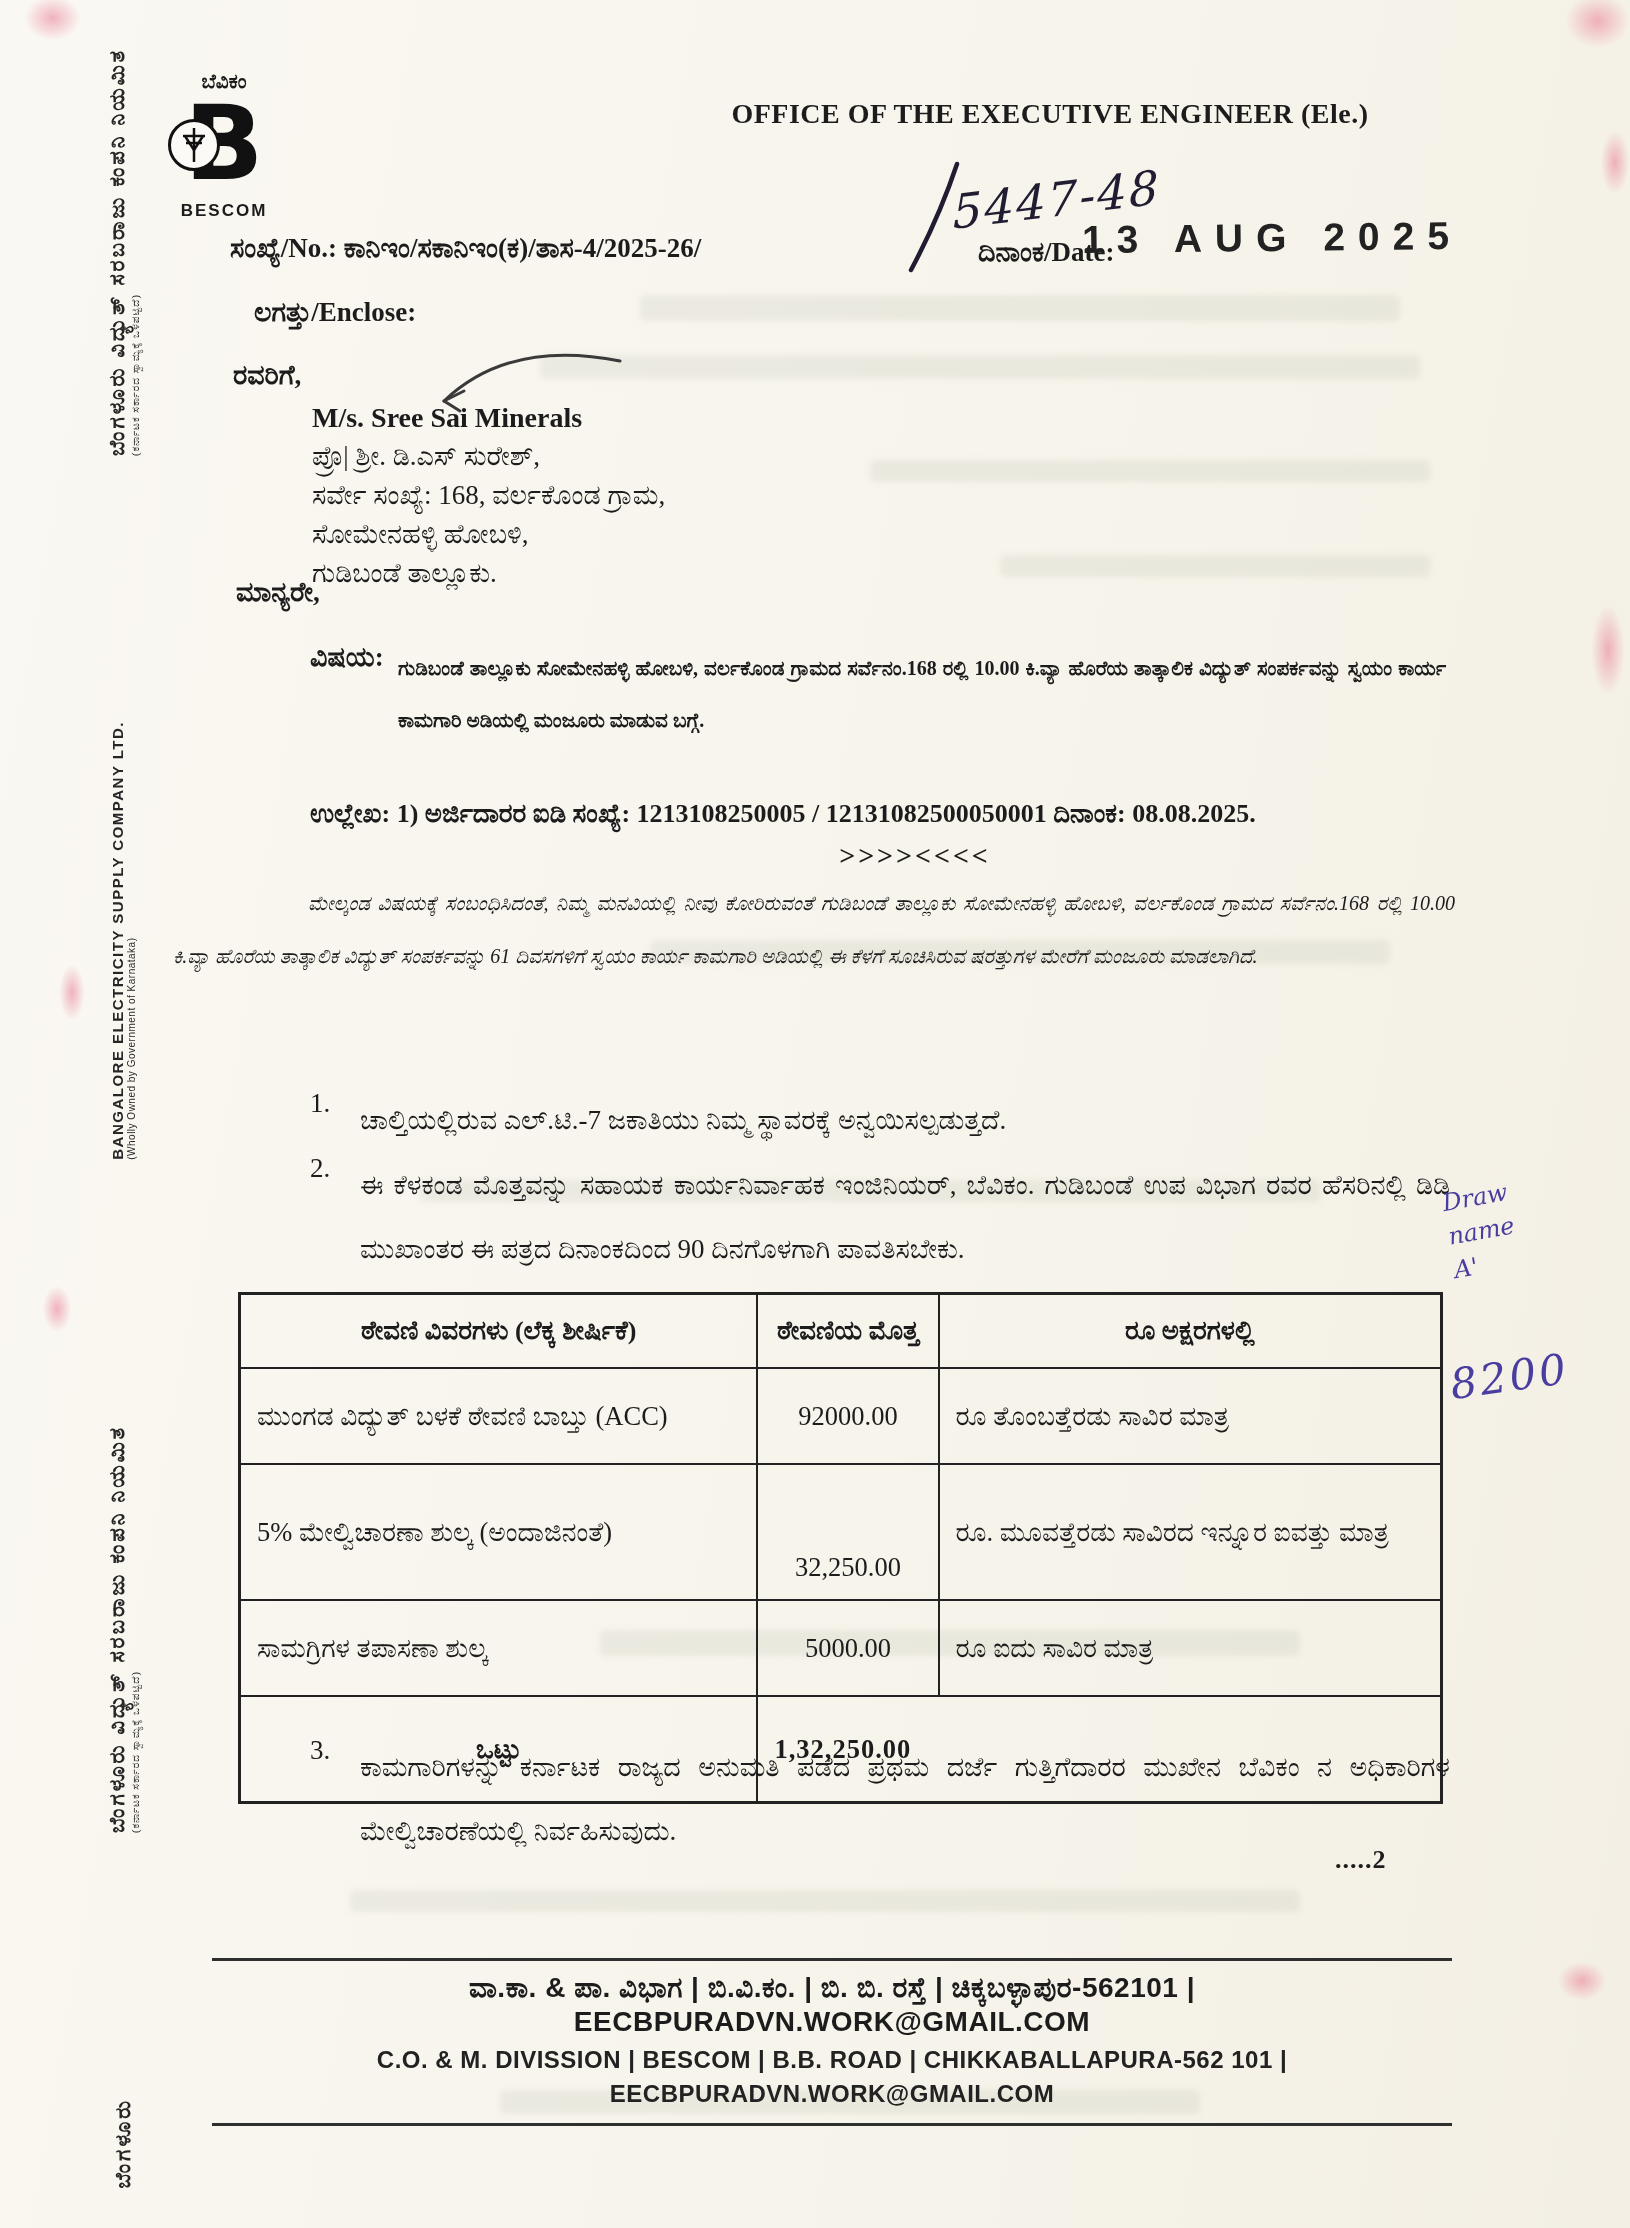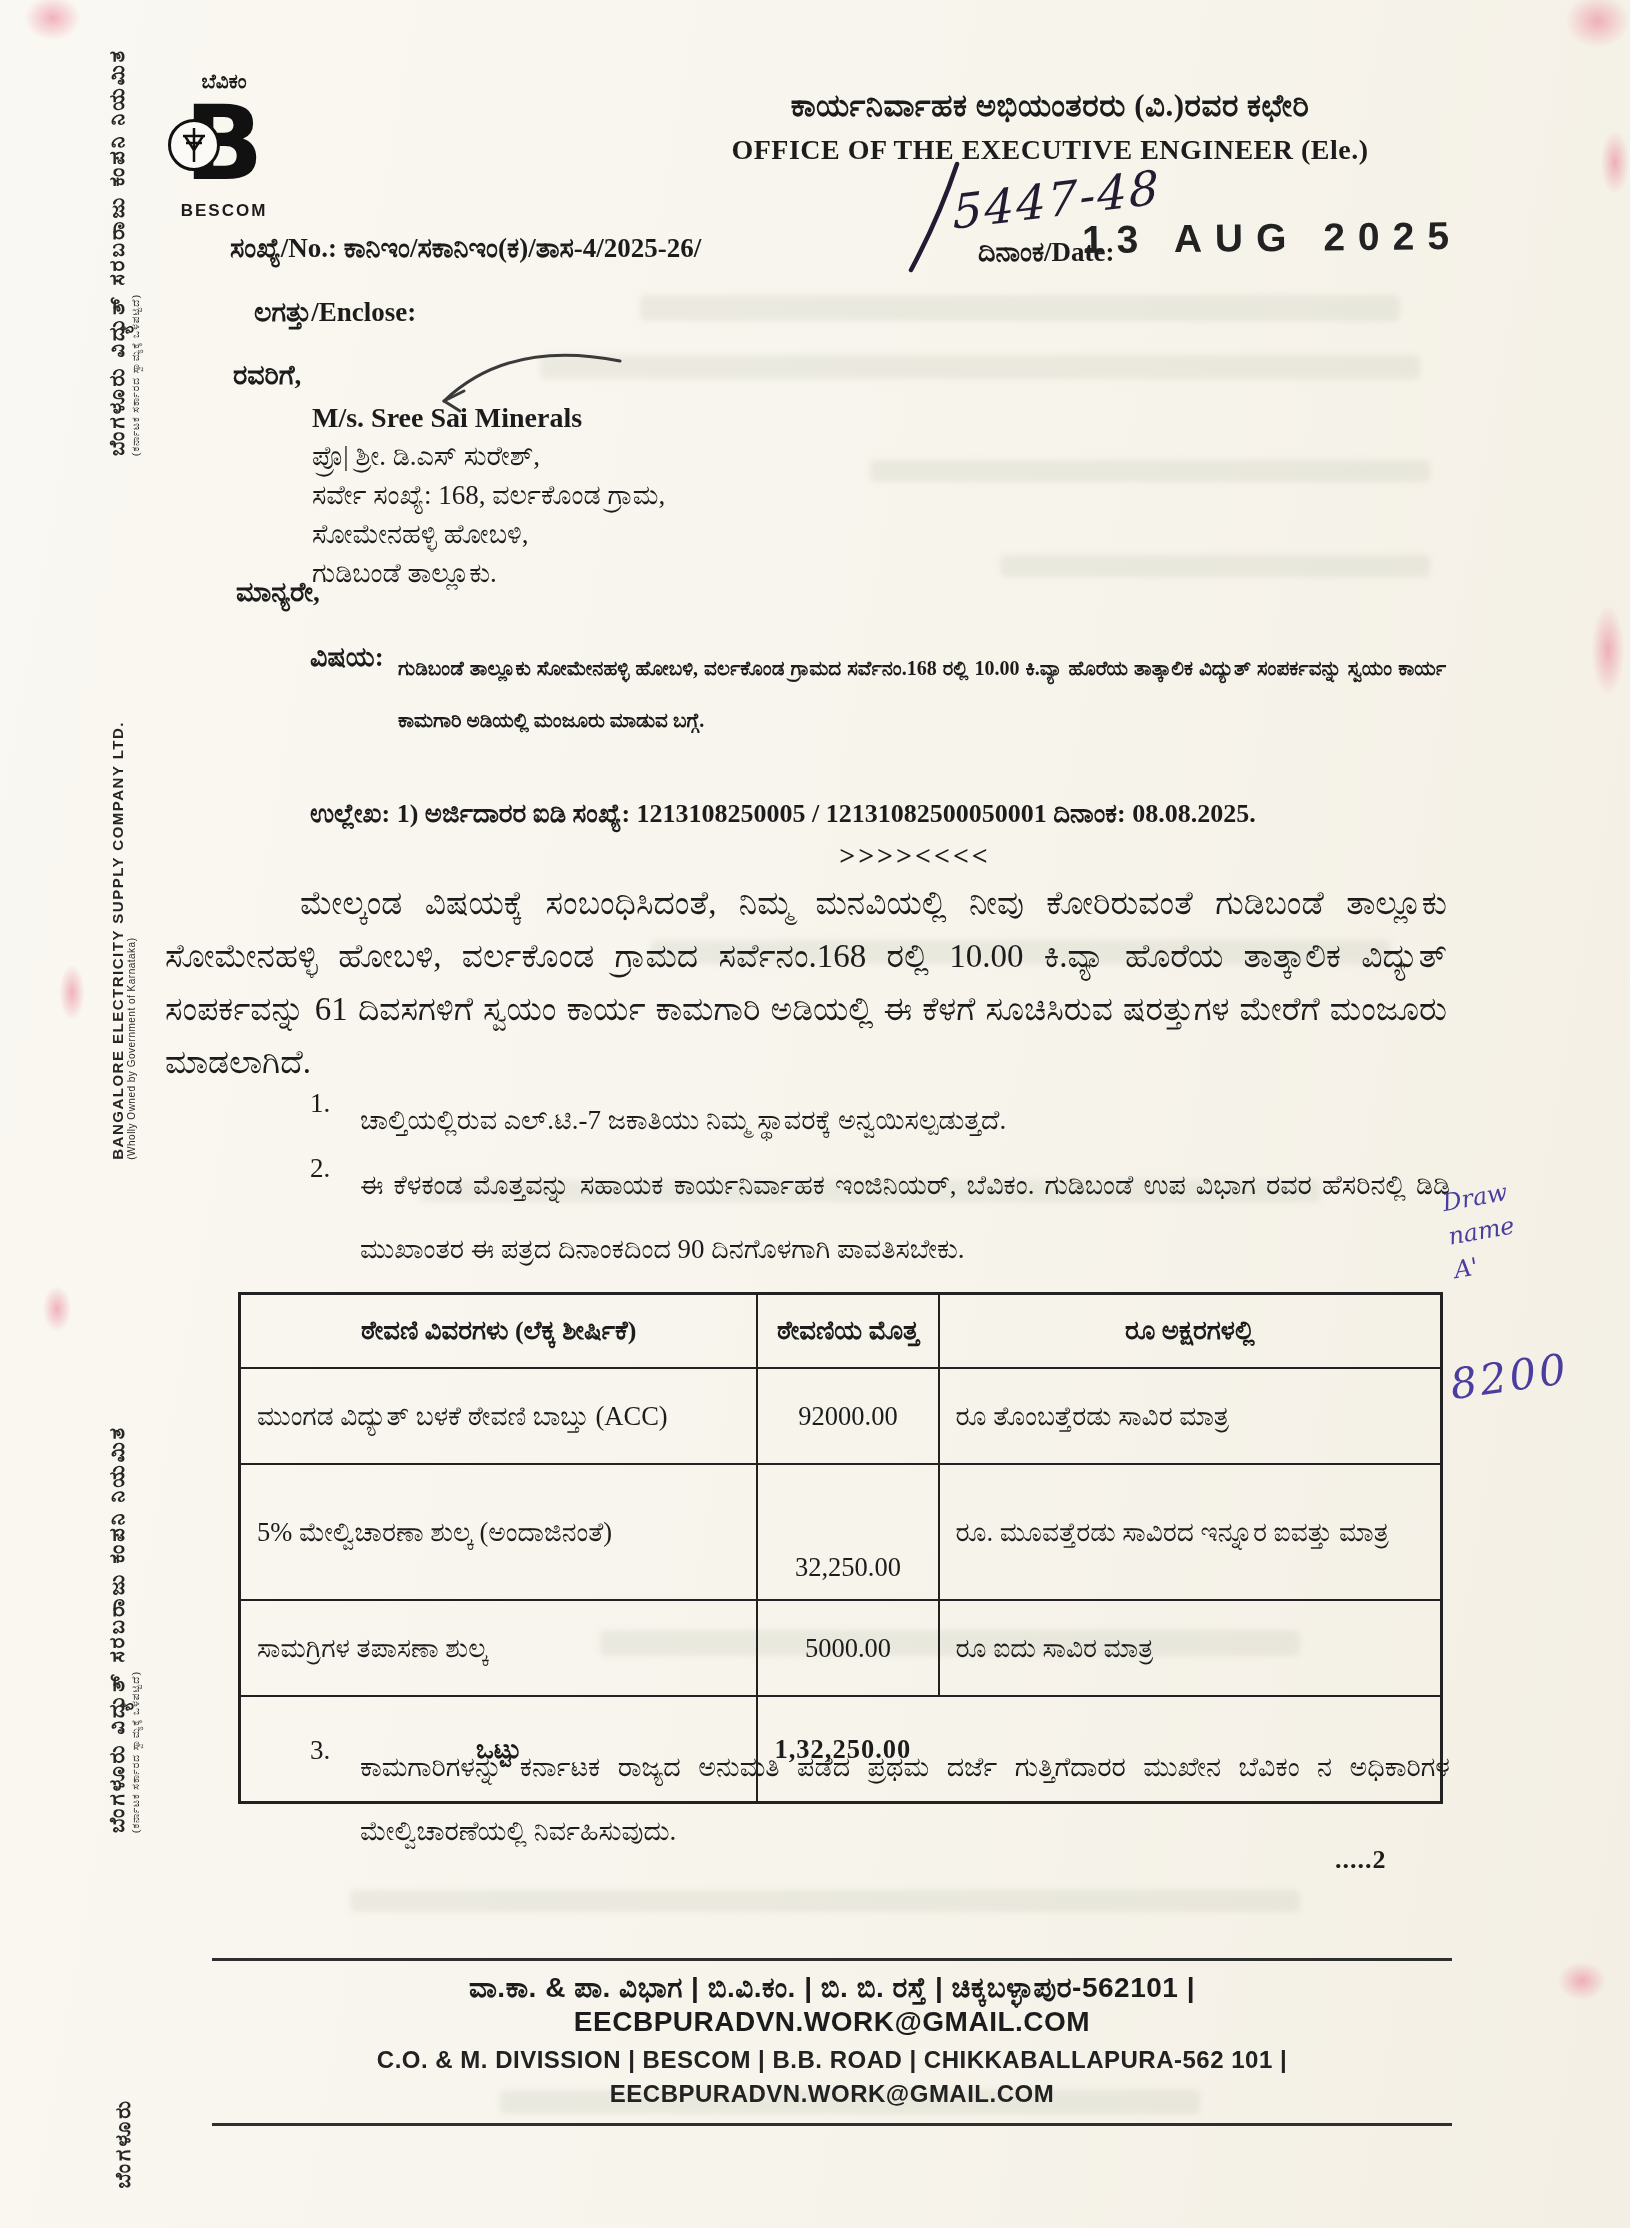--- a/index.html
+++ b/index.html
@@ -66,21 +66,21 @@
   .salutation{left:236px;top:577px;font-size:27px;font-weight:bold;}
 
   
   .subject{left:310px;top:642px;width:1140px;display:flex;}
   .subject-label{width:88px;font-size:27px;font-weight:bold;flex:none;}
   .subject-text{width:1048px;font-size:20px;font-weight:bold;line-height:52px;text-align:justify;}
   .refnote{left:310px;top:799px;font-size:26px;font-weight:bold;}
   .separator{left:715px;top:840px;width:400px;text-align:center;font-size:28px;font-weight:bold;letter-spacing:3px;}
 
   
-  .opening{left:165px;top:877px;width:1282px;font-size:33px;line-height:53px;text-indent:135px;text-align:justify;}
+  .opening{left:173px;top:877px;width:1282px;font-size:20px;line-height:53px;text-indent:135px;text-align:justify;font-style:italic;}
   .list-item{display:flex;}
   .list-item .num{width:50px;flex:none;font-size:27px;}
   .list-item .txt{font-size:27px;line-height:64px;text-align:justify;}
   .item1{left:310px;top:1088px;width:1140px;}
   .item2{left:310px;top:1153px;width:1140px;}
   .item3{left:310px;top:1735px;width:1140px;}
 
   
   .fees{left:238px;top:1292px;width:1205px;border-collapse:collapse;}
   .fees th,.fees td{border:2.5px solid #222;}
@@ -172,21 +172,20 @@
             <line x1="14" y1="14" x2="23" y2="28"></line>
             <line x1="32" y1="14" x2="23" y2="28"></line>
           </g>
         </svg>
       </span>
     </div>
     <div class="logo-name">BESCOM</div>
   </div>
 
   <div class="abs titles">
-    <div class="title-kn">ಕಾರ್ಯನಿರ್ವಾಹಕ ಅಭಿಯಂತರರು (ವಿ.)ರವರ ಕಛೇರಿ</div>
     <div class="title-en">OFFICE OF THE EXECUTIVE ENGINEER (Ele.)</div>
   </div>
 
   <div class="abs ref-row">
     <span>ಸಂಖ್ಯೆ/No.:</span>
     <span>ಕಾನಿಇಂ/ಸಕಾನಿಇಂ(ಕ)/ತಾಸ-4/2025-26/</span>
   </div>
 
   <svg class="shape" style="left:905px;top:160px;" width="60" height="115">
     <path d="M52,4 C40,40 22,80 6,110" stroke="#221c33" stroke-width="4.5" fill="none" stroke-linecap="round"></path>

